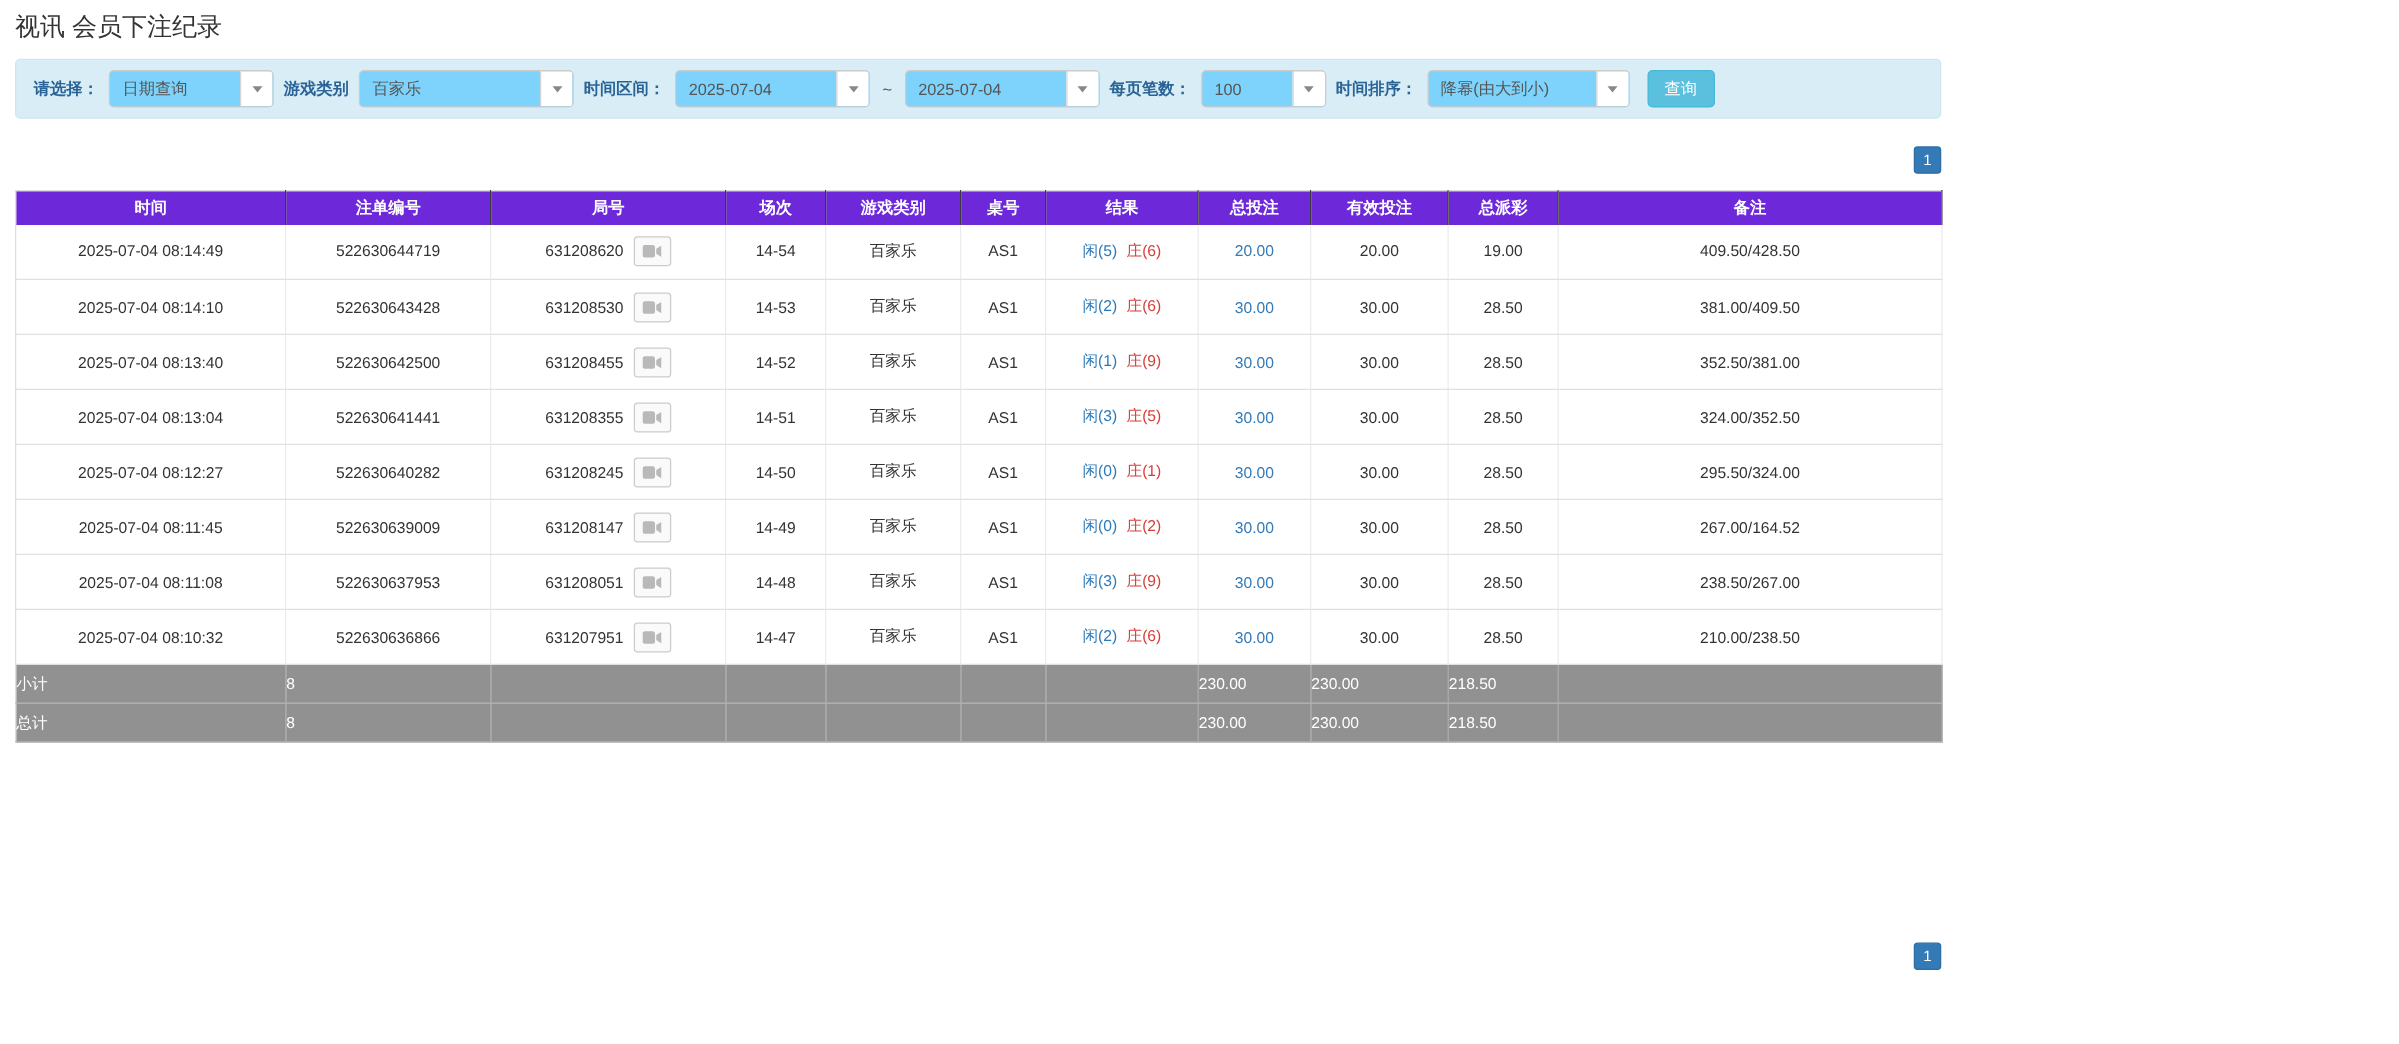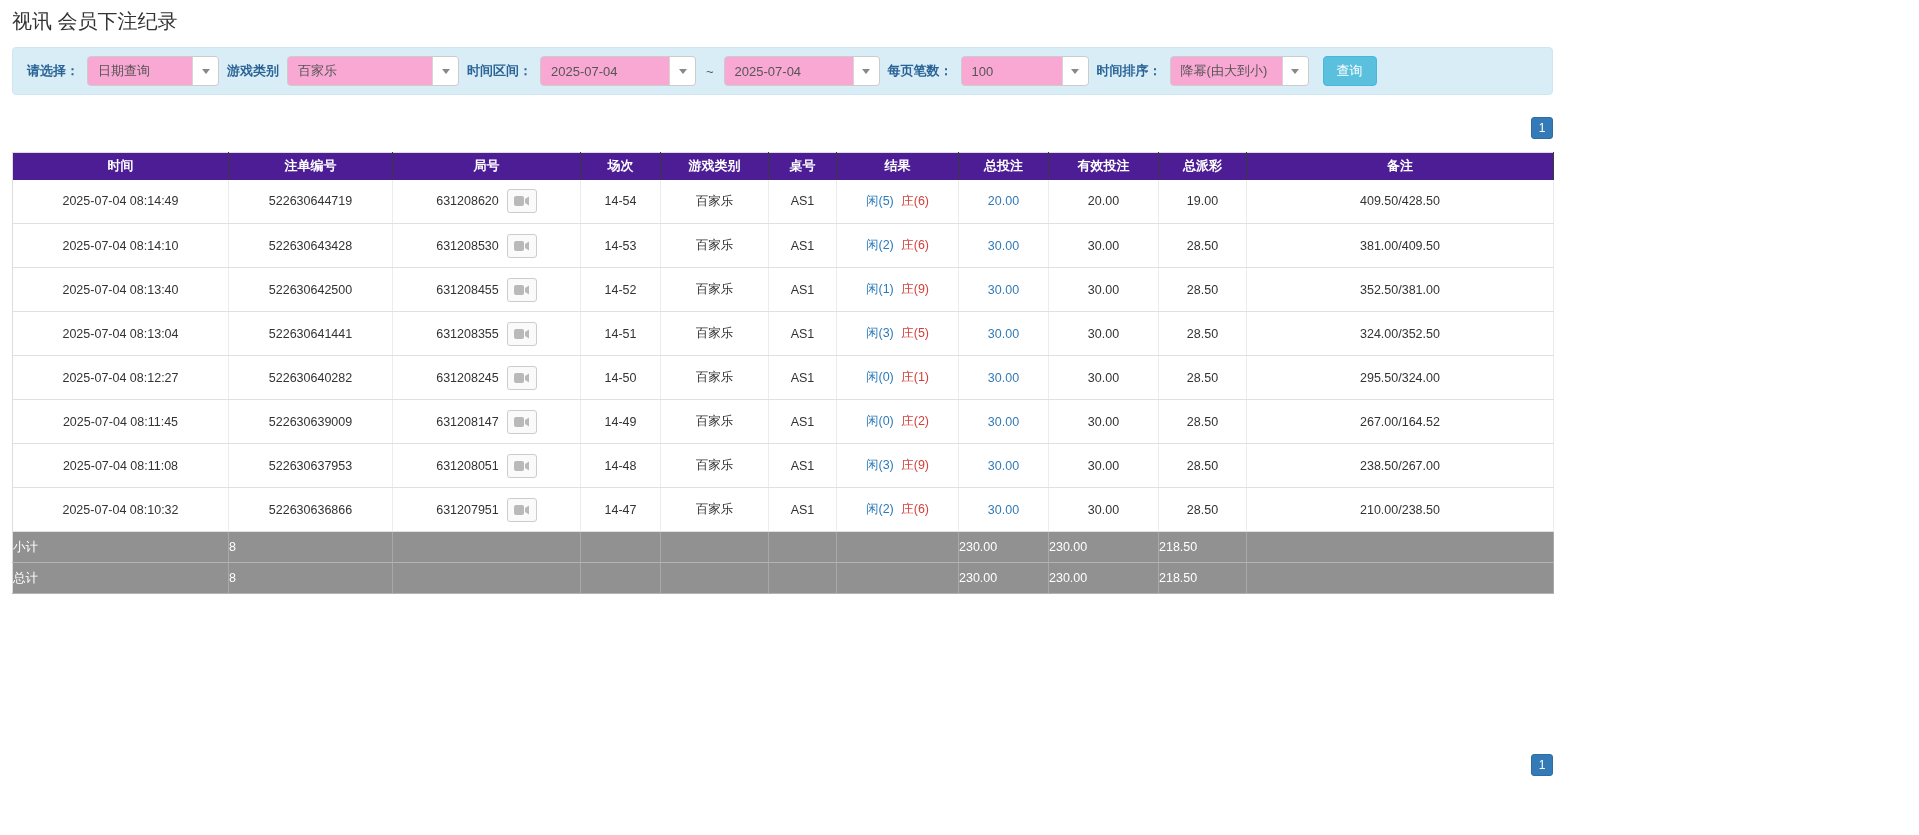--- a/index.html
+++ b/index.html
@@ -34,21 +34,21 @@
   }
   .flabel {
     color: #2a6496;
     font-weight: bold;
     white-space: nowrap;
   }
   .tilde { color: #555; padding: 0 2px; }
   .select {
     display: inline-flex;
     align-items: stretch;
-    background: #f9a8d4;
+    background: #7dd3fc;
     border: 1px solid #ccc;
     border-radius: 4px;
     height: 30px;
     cursor: pointer;
     overflow: hidden;
   }
   .sel-text {
     flex: 1;
     display: flex;
     align-items: center;
@@ -124,21 +124,21 @@
 
   
   table.data-table {
     margin-top: 13px;
     width: 100%;
     border-collapse: collapse;
     table-layout: fixed;
     border: 1px solid #ddd;
   }
   .data-table thead th {
-    background: #4c1d95;
+    background: #6d28d9;
     color: #fff;
     font-size: 13px;
     font-weight: bold;
     height: 27px;
     text-align: center;
     border-right: 1px solid #3a3a3a;
     white-space: nowrap;
     overflow: hidden;
   }
   .data-table tbody td {
@@ -215,29 +215,29 @@
     </div>
     <span class="tilde">~</span>
     <div class="select" style="width:156px">
       <span class="sel-text">2025-07-04</span>
       <span class="sel-caret">
           <i class="caret"></i>
         </span>
     </div>
 
     <span class="flabel">每页笔数：</span>
-    <div class="select" style="width:128px">
+    <div class="select" style="width:100px">
       <span class="sel-text">100</span>
       <span class="sel-caret">
           <i class="caret"></i>
         </span>
     </div>
 
     <span class="flabel">时间排序：</span>
-    <div class="select" style="width:139px">
+    <div class="select" style="width:162px">
       <span class="sel-text">降幂(由大到小)</span>
       <span class="sel-caret">
           <i class="caret"></i>
         </span>
     </div>
 
     <button type="button" class="btn-search">查询</button>
   </div>
 
 

